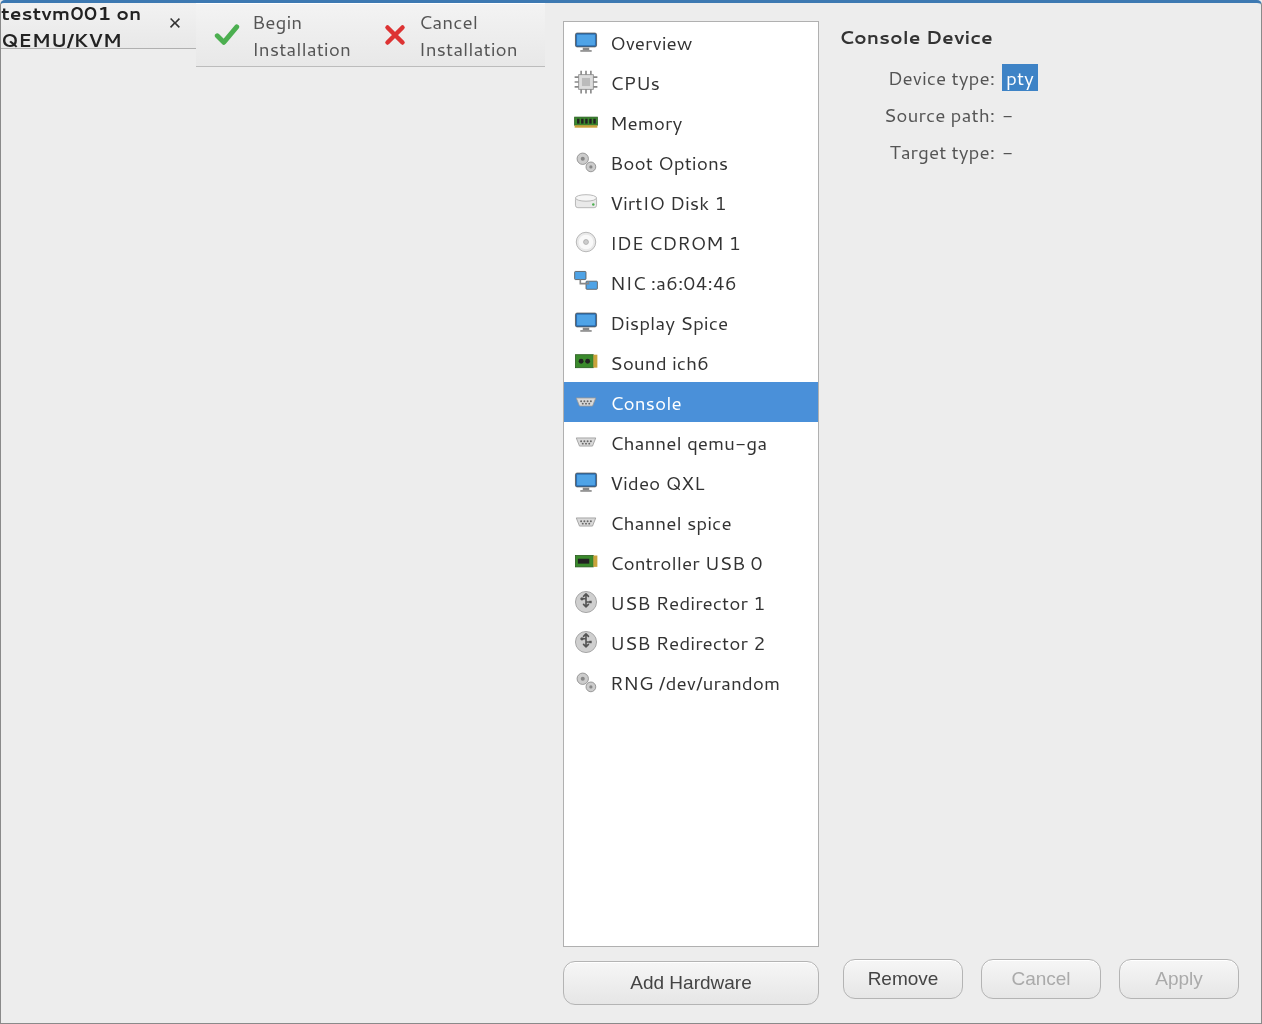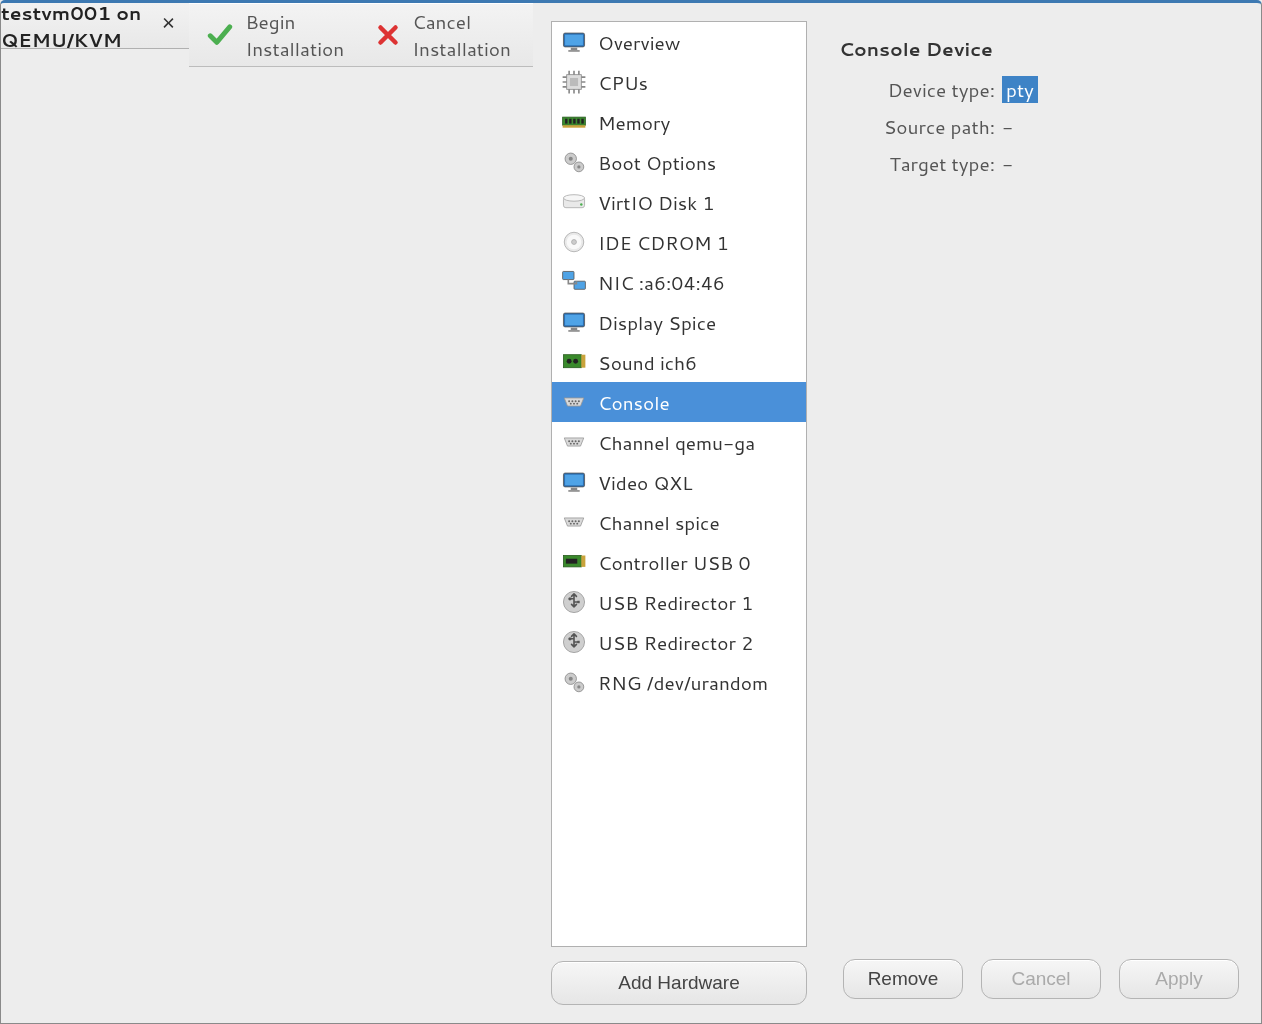--- a/index.html
+++ b/index.html
@@ -69,21 +69,21 @@
     height: 28px;
     display: flex;
     align-items: center;
     justify-content: center;
   }
 
   .content {
     flex: 1;
     display: flex;
     padding: 18px;
-    gap: 32px;
+    gap: 20px;
     box-sizing: border-box;
     min-height: 0;
   }
 
   
   .side {
     width: 256px;
     display: flex;
     flex-direction: column;
   }
@@ -139,21 +139,21 @@
   
   .main {
     flex: 1;
     display: flex;
     flex-direction: column;
     min-width: 0;
   }
   .panel-title {
     font-weight: bold;
     color: #333;
-    margin: 14px 0 14px 0;
+    margin: 2px 0 14px 0;
   }
   .form {
     display: grid;
     grid-template-columns: 155px auto;
     row-gap: 10px;
     align-items: center;
     color: #555;
     margin-left: 8px;
   }
   .form .lbl { text-align: right; padding-right: 7px; }

